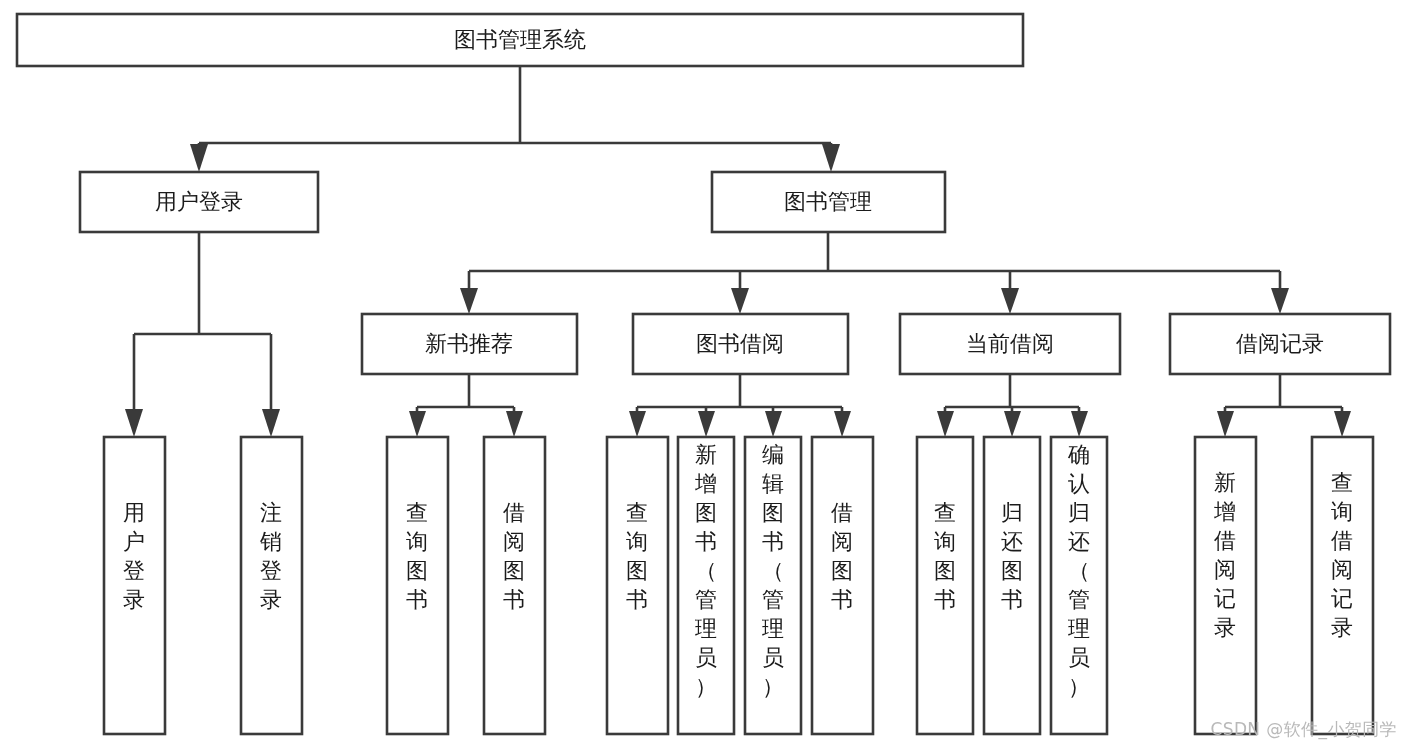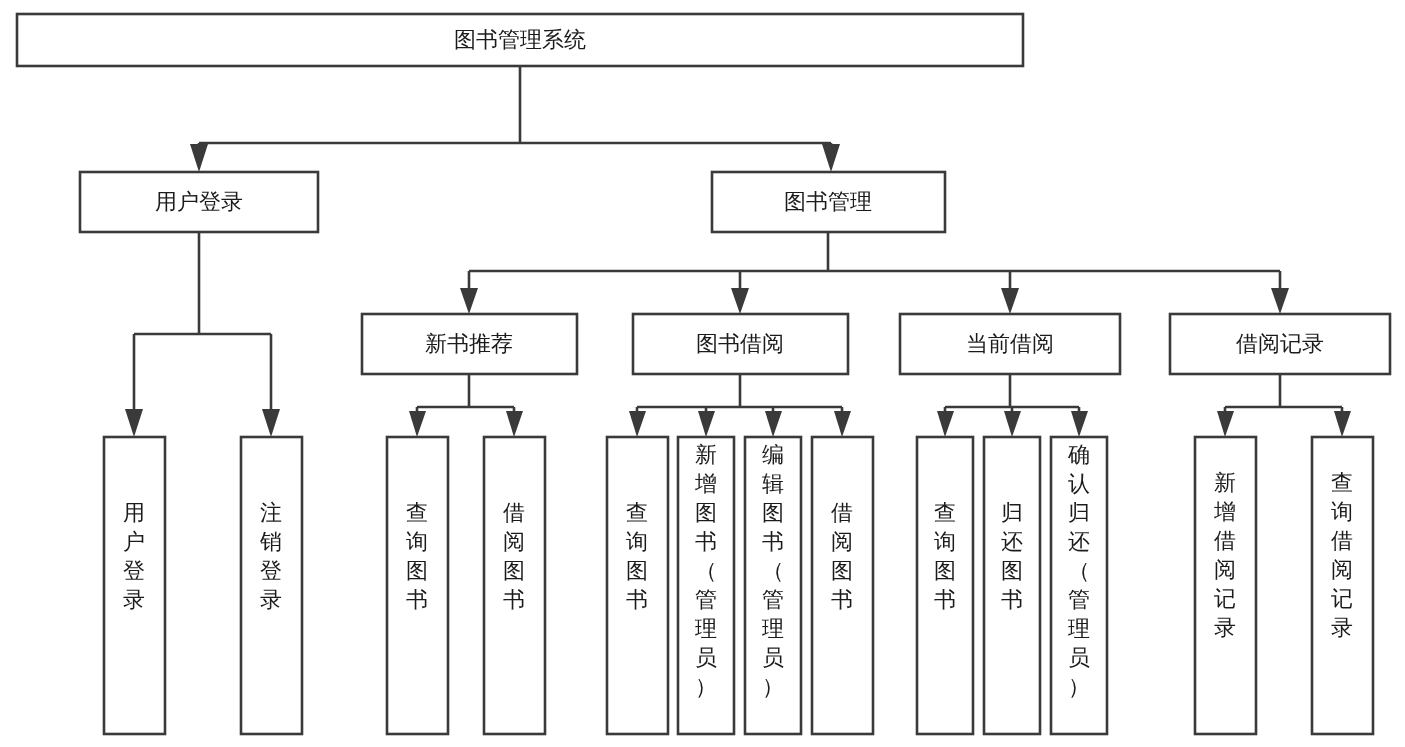--- a/index.html
+++ b/index.html
@@ -237,14 +237,15 @@
       <text class="node-label-v" x="1225" y="490"><tspan x="1225" y="490">新</tspan><tspan x="1225" y="519">增</tspan><tspan x="1225" y="548">借</tspan><tspan x="1225" y="577">阅</tspan><tspan x="1225" y="606">记</tspan><tspan x="1225" y="635">录</tspan></text>
     </g>
 
     <g>
       <rect class="node-box" x="1312" y="437" width="61" height="297"></rect>
       <text class="node-label-v" x="1342" y="490"><tspan x="1342" y="490">查</tspan><tspan x="1342" y="519">询</tspan><tspan x="1342" y="548">借</tspan><tspan x="1342" y="577">阅</tspan><tspan x="1342" y="606">记</tspan><tspan x="1342" y="635">录</tspan></text>
     </g>
 
   </svg>
 
+  <div class="watermark-text">CSDN @软件_小贺同学</div>
 
 </div>
 
 </body></html>

